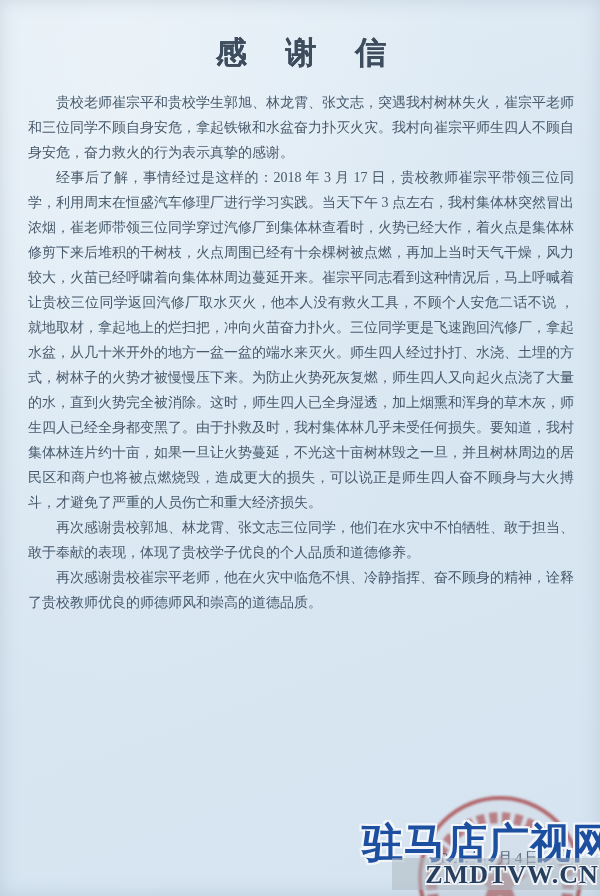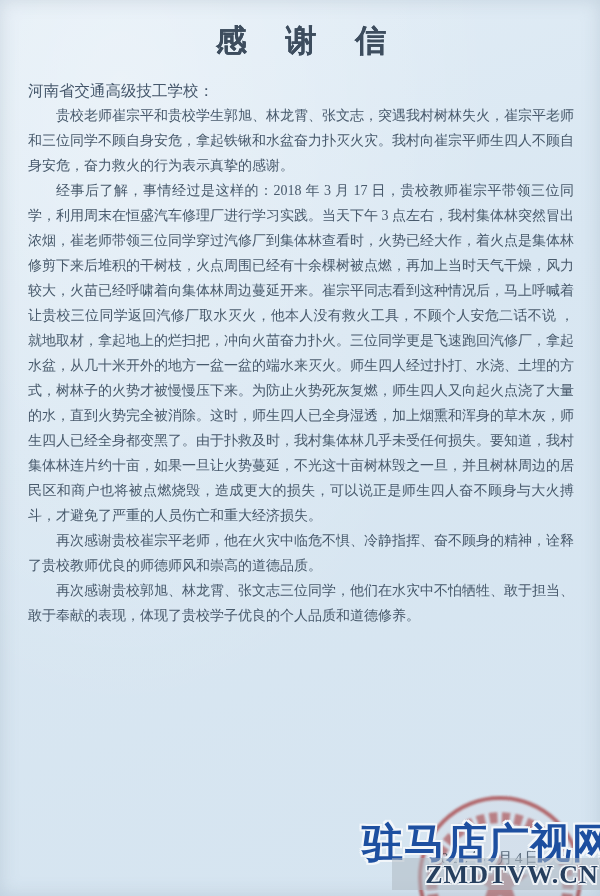--- a/index.html
+++ b/index.html
@@ -23,20 +23,21 @@
   }
   .title {
     text-align: center;
     font-size: 31px;
     font-weight: 600;
     letter-spacing: 0.5em;
     padding-left: 0.5em;
     color: #3d4d5e;
     margin-bottom: 16px;
     text-shadow: 0 0 0.4px #3d4d5e;
+    margin-top: 12px;
   }
   .salutation {
     font-size: 15.5px;
     line-height: 25px;
     color: #44566a;
   }
   .para {
     font-size: 14px;
     line-height: 25px;
     text-align: justify;
@@ -100,25 +101,24 @@
     text-shadow:
       -1.5px 0 0 #eef2f6, 1.5px 0 0 #eef2f6, 0 -1.5px 0 #eef2f6, 0 1.5px 0 #eef2f6,
       -1.5px -1.5px 0 #eef2f6, 1.5px 1.5px 0 #eef2f6, -1.5px 1.5px 0 #eef2f6, 1.5px -1.5px 0 #eef2f6;
   }
 </style>
 </head>
 <body>
 
 <div class="letter">
   <div class="title">感 谢 信</div>
-  <div class="salutation">河南省交通高级技工学校：</div>
   <p class="para">贵校老师崔宗平和贵校学生郭旭、林龙霄、张文志，突遇我村树林失火，崔宗平老师和三位同学不顾自身安危，拿起铁锹和水盆奋力扑灭火灾。我村向崔宗平师生四人不顾自身安危，奋力救火的行为表示真挚的感谢。</p>
   <p class="para">经事后了解，事情经过是这样的：2018 年 3 月 17 日，贵校教师崔宗平带领三位同学，利用周末在恒盛汽车修理厂进行学习实践。当天下午 3 点左右，我村集体林突然冒出浓烟，崔老师带领三位同学穿过汽修厂到集体林查看时，火势已经大作，着火点是集体林修剪下来后堆积的干树枝，火点周围已经有十余棵树被点燃，再加上当时天气干燥，风力较大，火苗已经呼啸着向集体林周边蔓延开来。崔宗平同志看到这种情况后，马上呼喊着让贵校三位同学返回汽修厂取水灭火，他本人没有救火工具，不顾个人安危二话不说 ，就地取材，拿起地上的烂扫把，冲向火苗奋力扑火。三位同学更是飞速跑回汽修厂，拿起水盆，从几十米开外的地方一盆一盆的端水来灭火。师生四人经过扑打、水浇、土埋的方式，树林子的火势才被慢慢压下来。为防止火势死灰复燃，师生四人又向起火点浇了大量的水，直到火势完全被消除。这时，师生四人已全身湿透，加上烟熏和浑身的草木灰，师生四人已经全身都变黑了。由于扑救及时，我村集体林几乎未受任何损失。要知道，我村集体林连片约十亩，如果一旦让火势蔓延，不光这十亩树林毁之一旦，并且树林周边的居民区和商户也将被点燃烧毁，造成更大的损失，可以说正是师生四人奋不顾身与大火搏斗，才避免了严重的人员伤亡和重大经济损失。</p>
+  <p class="para">再次感谢贵校郭旭、林龙霄、张文志三位同学，他们在水灾中不怕牺牲、敢于担当、敢于奉献的表现，体现了贵校学子优良的个人品质和道德修养。</p>
   <p class="para">再次感谢贵校崔宗平老师，他在火灾中临危不惧、冷静指挥、奋不顾身的精神，诠释了贵校教师优良的师德师风和崇高的道德品质。</p>
-  <p class="para">再次感谢贵校郭旭、林龙霄、张文志三位同学，他们在水灾中不怕牺牲、敢于担当、敢于奉献的表现，体现了贵校学子优良的个人品质和道德修养。</p>
 </div>
 
 <div class="date-line">2018年4月4日</div>
 
 <svg class="seal" viewBox="0 0 172 172" xmlns="http://www.w3.org/2000/svg">
   <defs>
     <filter id="sealblur" x="-20%" y="-20%" width="140%" height="140%">
       <feGaussianBlur stdDeviation="1.1"></feGaussianBlur>
     </filter>
   </defs>

